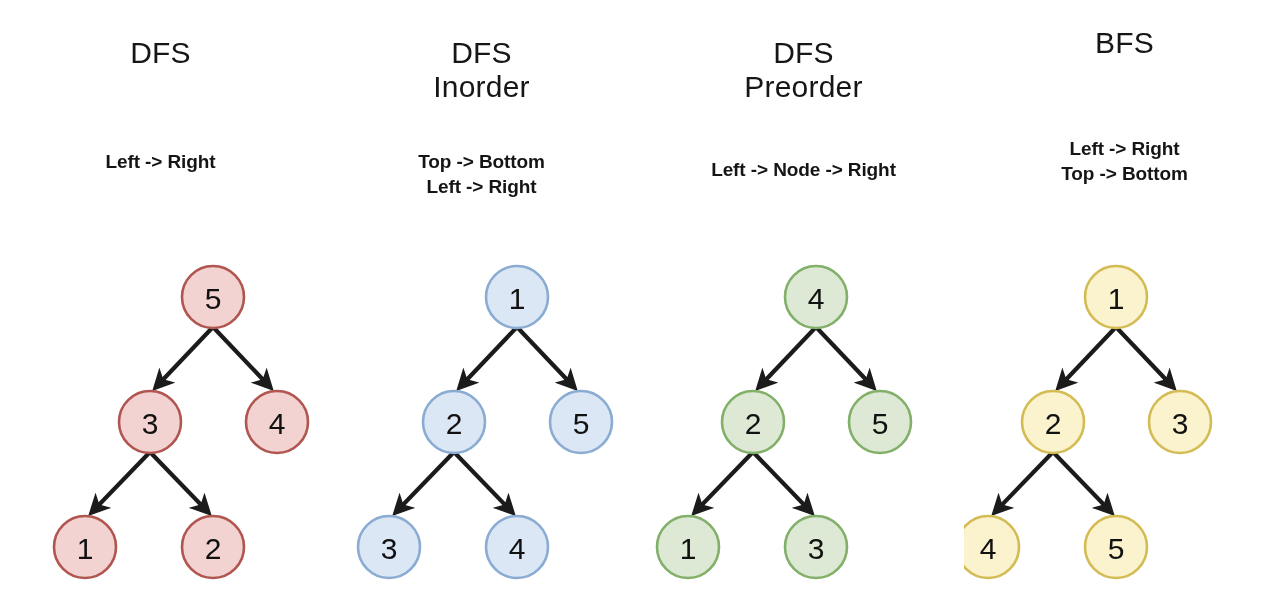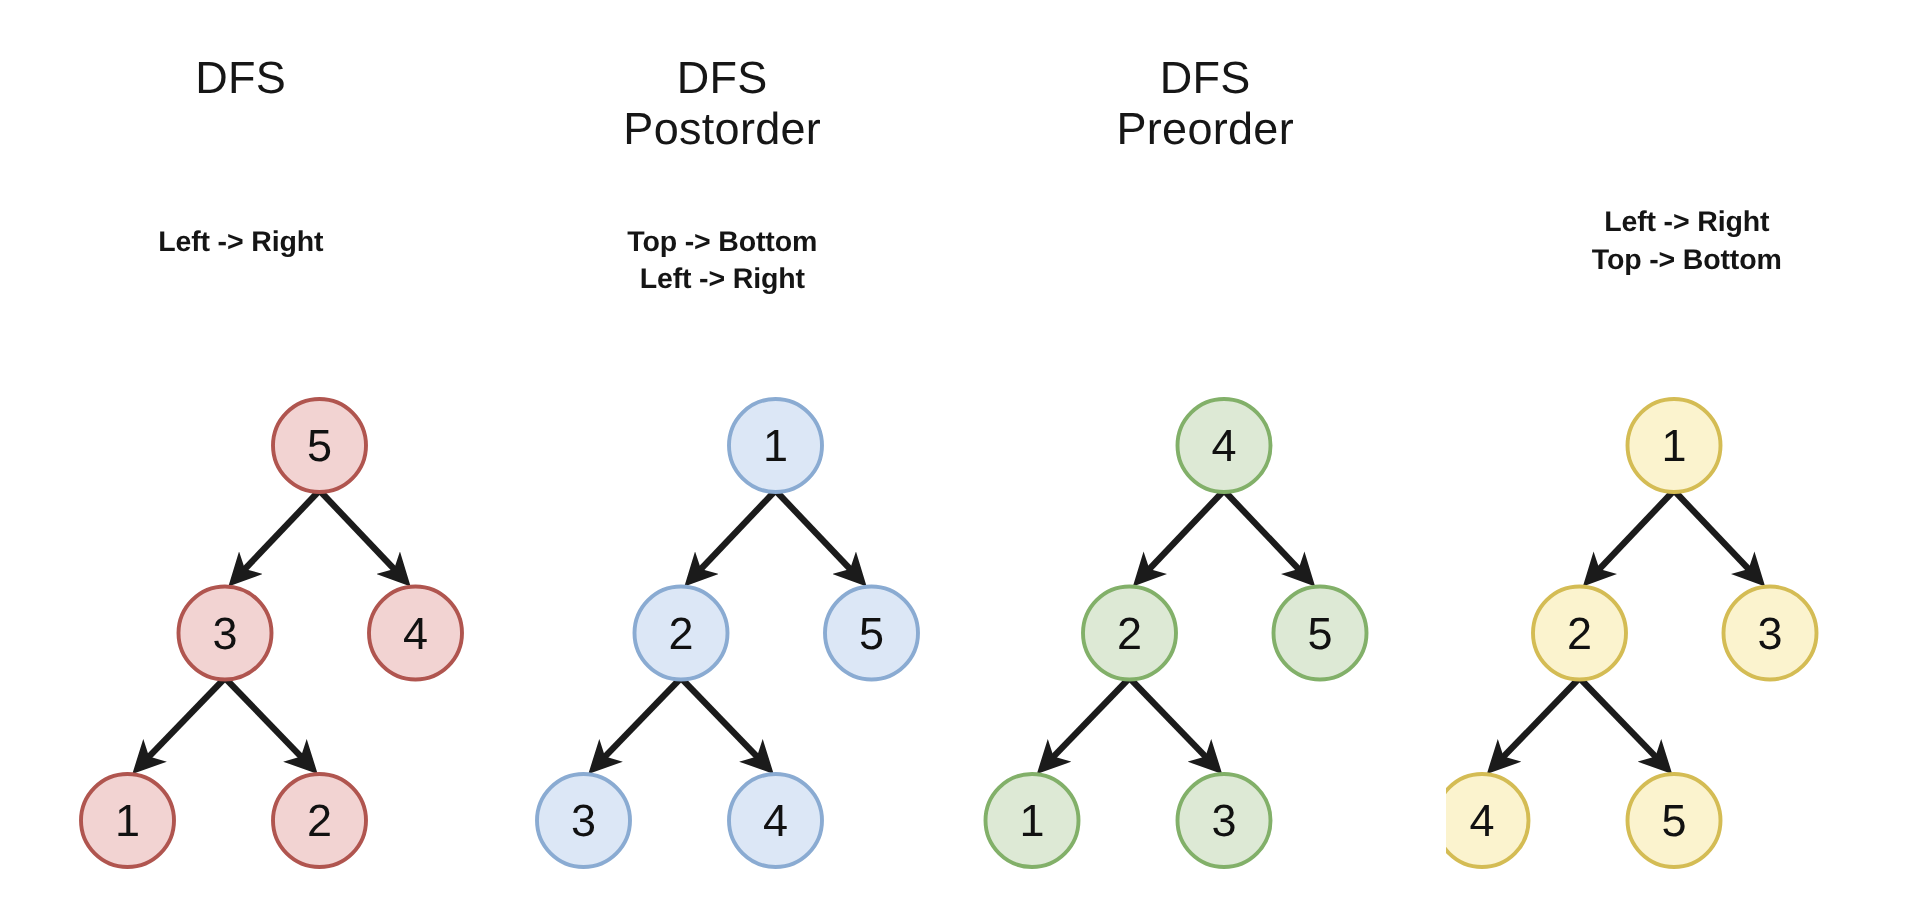--- a/index.html
+++ b/index.html
@@ -135,21 +135,21 @@
       <text class="node-label" x="85" y="296">1</text>
 
       <circle class="node-circle" cx="213" cy="295" r="31" fill="#f2d3d2" stroke="#b0554f"></circle>
       <text class="node-label" x="213" y="296">2</text>
     </svg>
   </div>
 
   <div class="column col-1">
     <div class="heading">
       <span class="title-line">DFS</span>
-      <span class="title-line">Postorder</span>
+      <span class="title-line">Inorder</span>
     </div>
     <div class="subtitle">
       <span class="sub-line">Top -&gt; Bottom</span>
       <span class="sub-line">Left -&gt; Right</span>
     </div>
     <svg class="tree-svg" viewBox="0 0 321 350">
       <defs>
         <marker id="arrow-1" viewBox="0 0 12 12" refX="9" refY="6" markerWidth="5.2" markerHeight="5.2" orient="auto-start-reverse">
           <path d="M 0 0 L 12 6 L 0 12 L 3.2 6 z" fill="#1b1b1b"></path>
         </marker>
@@ -174,20 +174,23 @@
       <circle class="node-circle" cx="196" cy="295" r="31" fill="#dce7f6" stroke="#8aabd2"></circle>
       <text class="node-label" x="196" y="296">4</text>
     </svg>
   </div>
 
   <div class="column col-2">
     <div class="heading">
       <span class="title-line">DFS</span>
       <span class="title-line">Preorder</span>
     </div>
+    <div class="subtitle">
+      <span class="sub-line">Left -&gt; Node -&gt; Right</span>
+    </div>
     <svg class="tree-svg" viewBox="0 0 321 350">
       <defs>
         <marker id="arrow-2" viewBox="0 0 12 12" refX="9" refY="6" markerWidth="5.2" markerHeight="5.2" orient="auto-start-reverse">
           <path d="M 0 0 L 12 6 L 0 12 L 3.2 6 z" fill="#1b1b1b"></path>
         </marker>
       </defs>
       <line class="edge-line" x1="173" y1="75" x2="116" y2="135" marker-end="url(#arrow-2)"></line>
       <line class="edge-line" x1="173" y1="75" x2="230" y2="135" marker-end="url(#arrow-2)"></line>
       <line class="edge-line" x1="110" y1="200" x2="52" y2="260" marker-end="url(#arrow-2)"></line>
       <line class="edge-line" x1="110" y1="200" x2="168" y2="260" marker-end="url(#arrow-2)"></line>
@@ -203,20 +206,23 @@
 
       <circle class="node-circle" cx="45" cy="295" r="31" fill="#dde9d5" stroke="#82b069"></circle>
       <text class="node-label" x="45" y="296">1</text>
 
       <circle class="node-circle" cx="173" cy="295" r="31" fill="#dde9d5" stroke="#82b069"></circle>
       <text class="node-label" x="173" y="296">3</text>
     </svg>
   </div>
 
   <div class="column col-3">
+    <div class="heading">
+      <span class="title-line">BFS</span>
+    </div>
     <div class="subtitle">
       <span class="sub-line">Left -&gt; Right</span>
       <span class="sub-line">Top -&gt; Bottom</span>
     </div>
     <svg class="tree-svg" viewBox="0 0 321 350">
       <defs>
         <marker id="arrow-3" viewBox="0 0 12 12" refX="9" refY="6" markerWidth="5.2" markerHeight="5.2" orient="auto-start-reverse">
           <path d="M 0 0 L 12 6 L 0 12 L 3.2 6 z" fill="#1b1b1b"></path>
         </marker>
       </defs>

